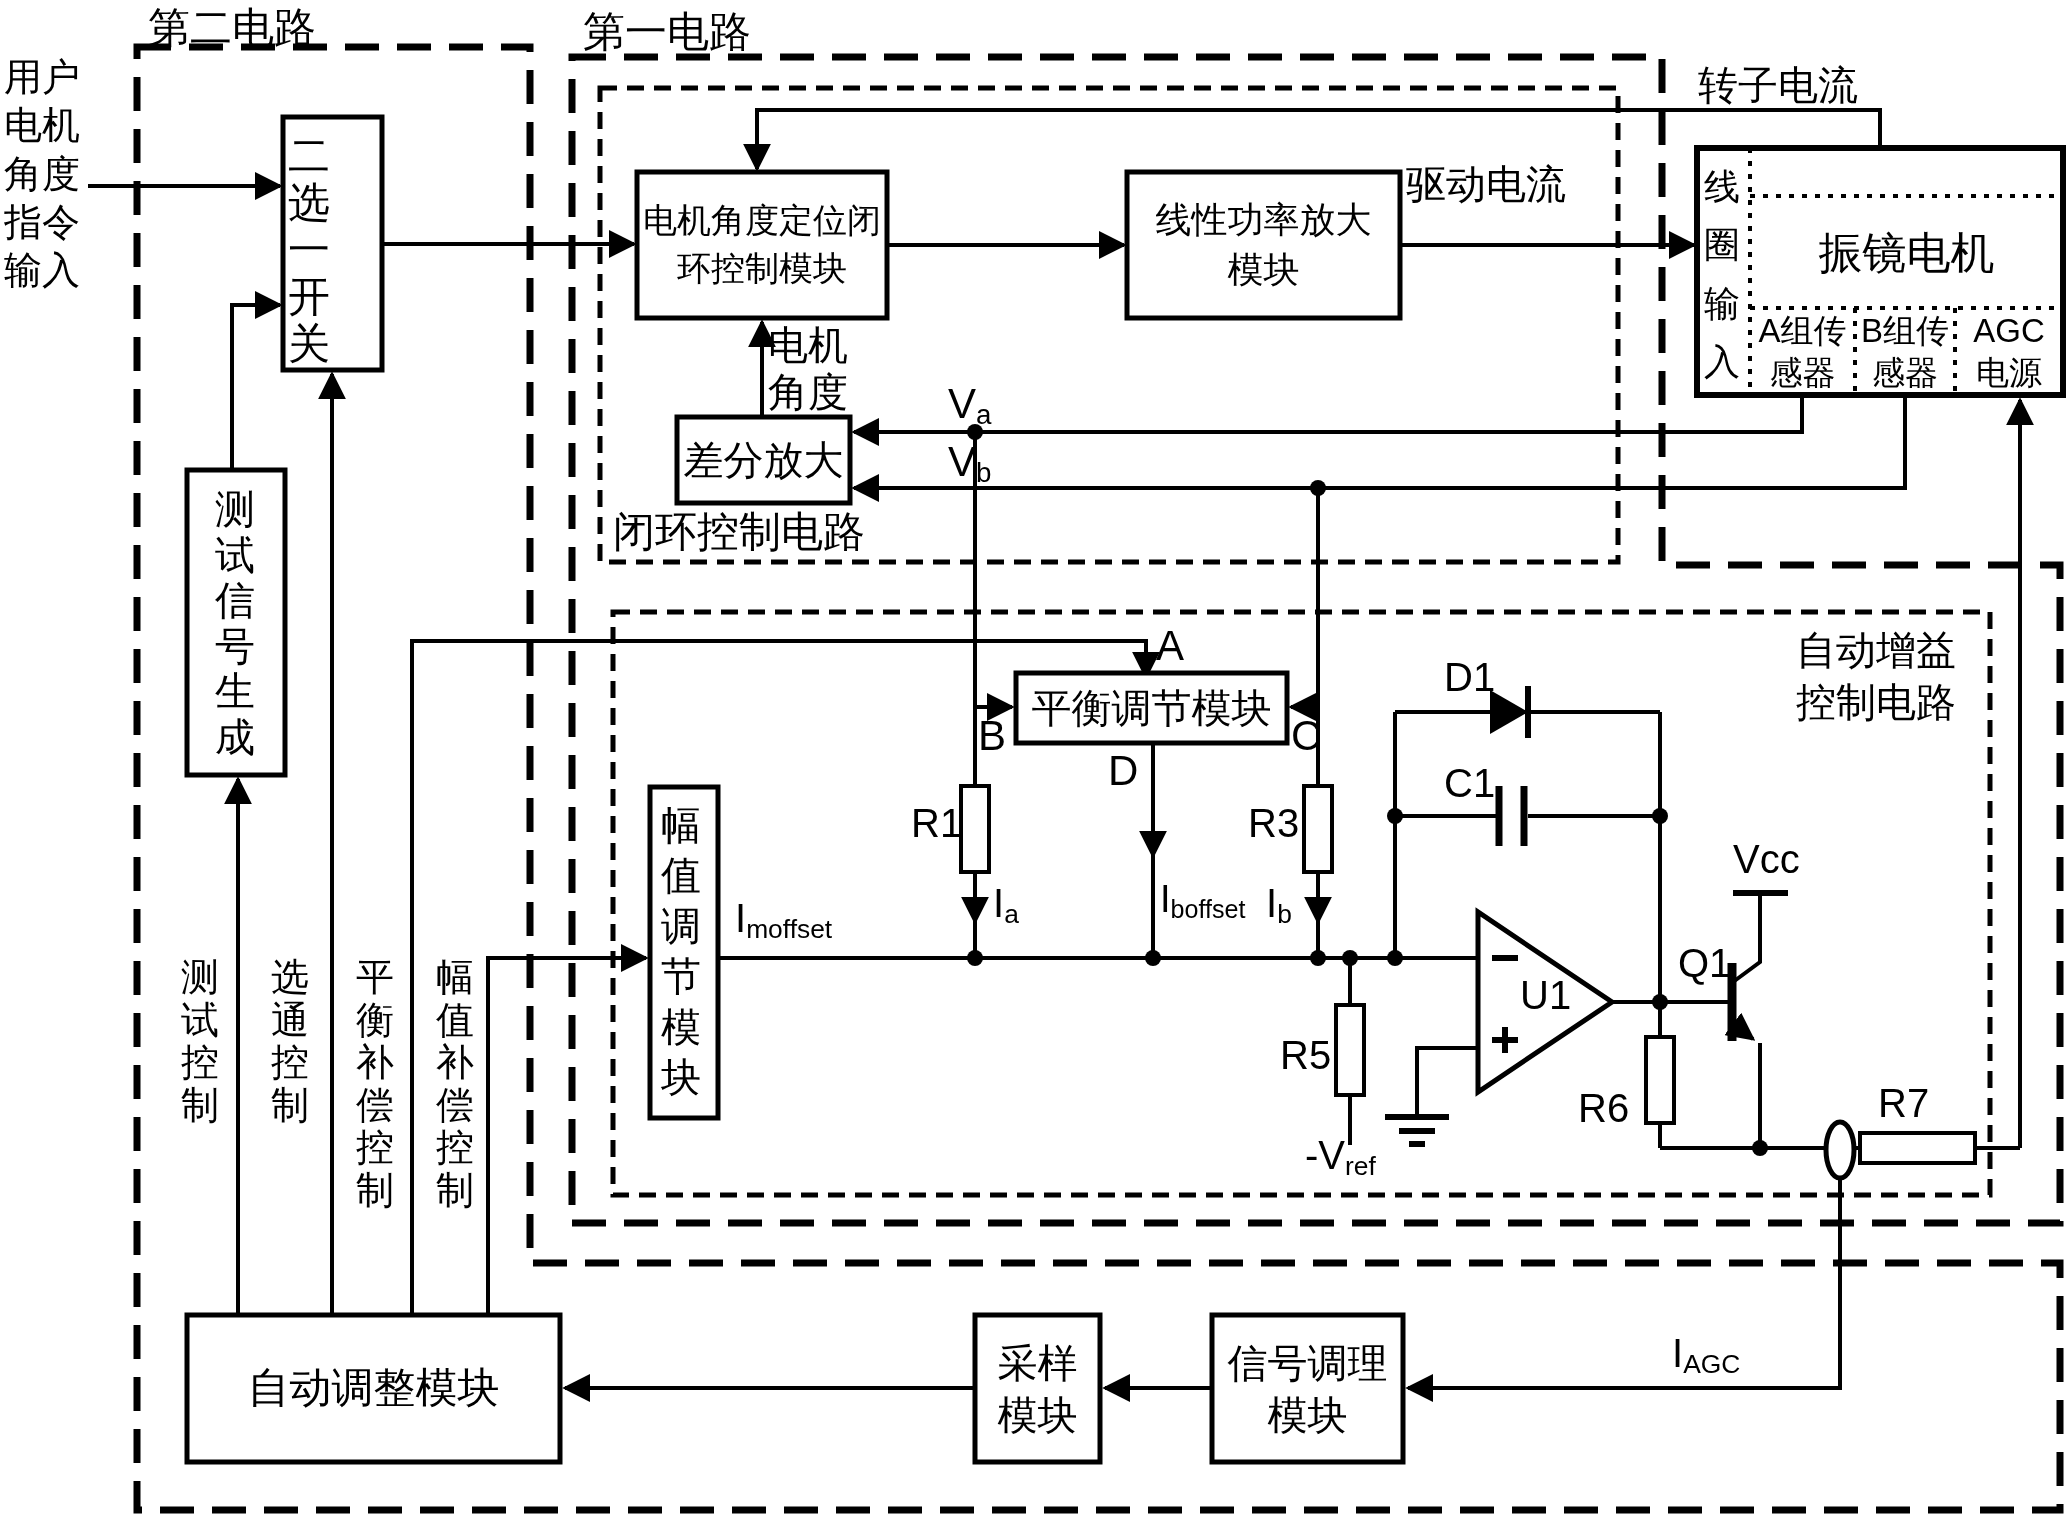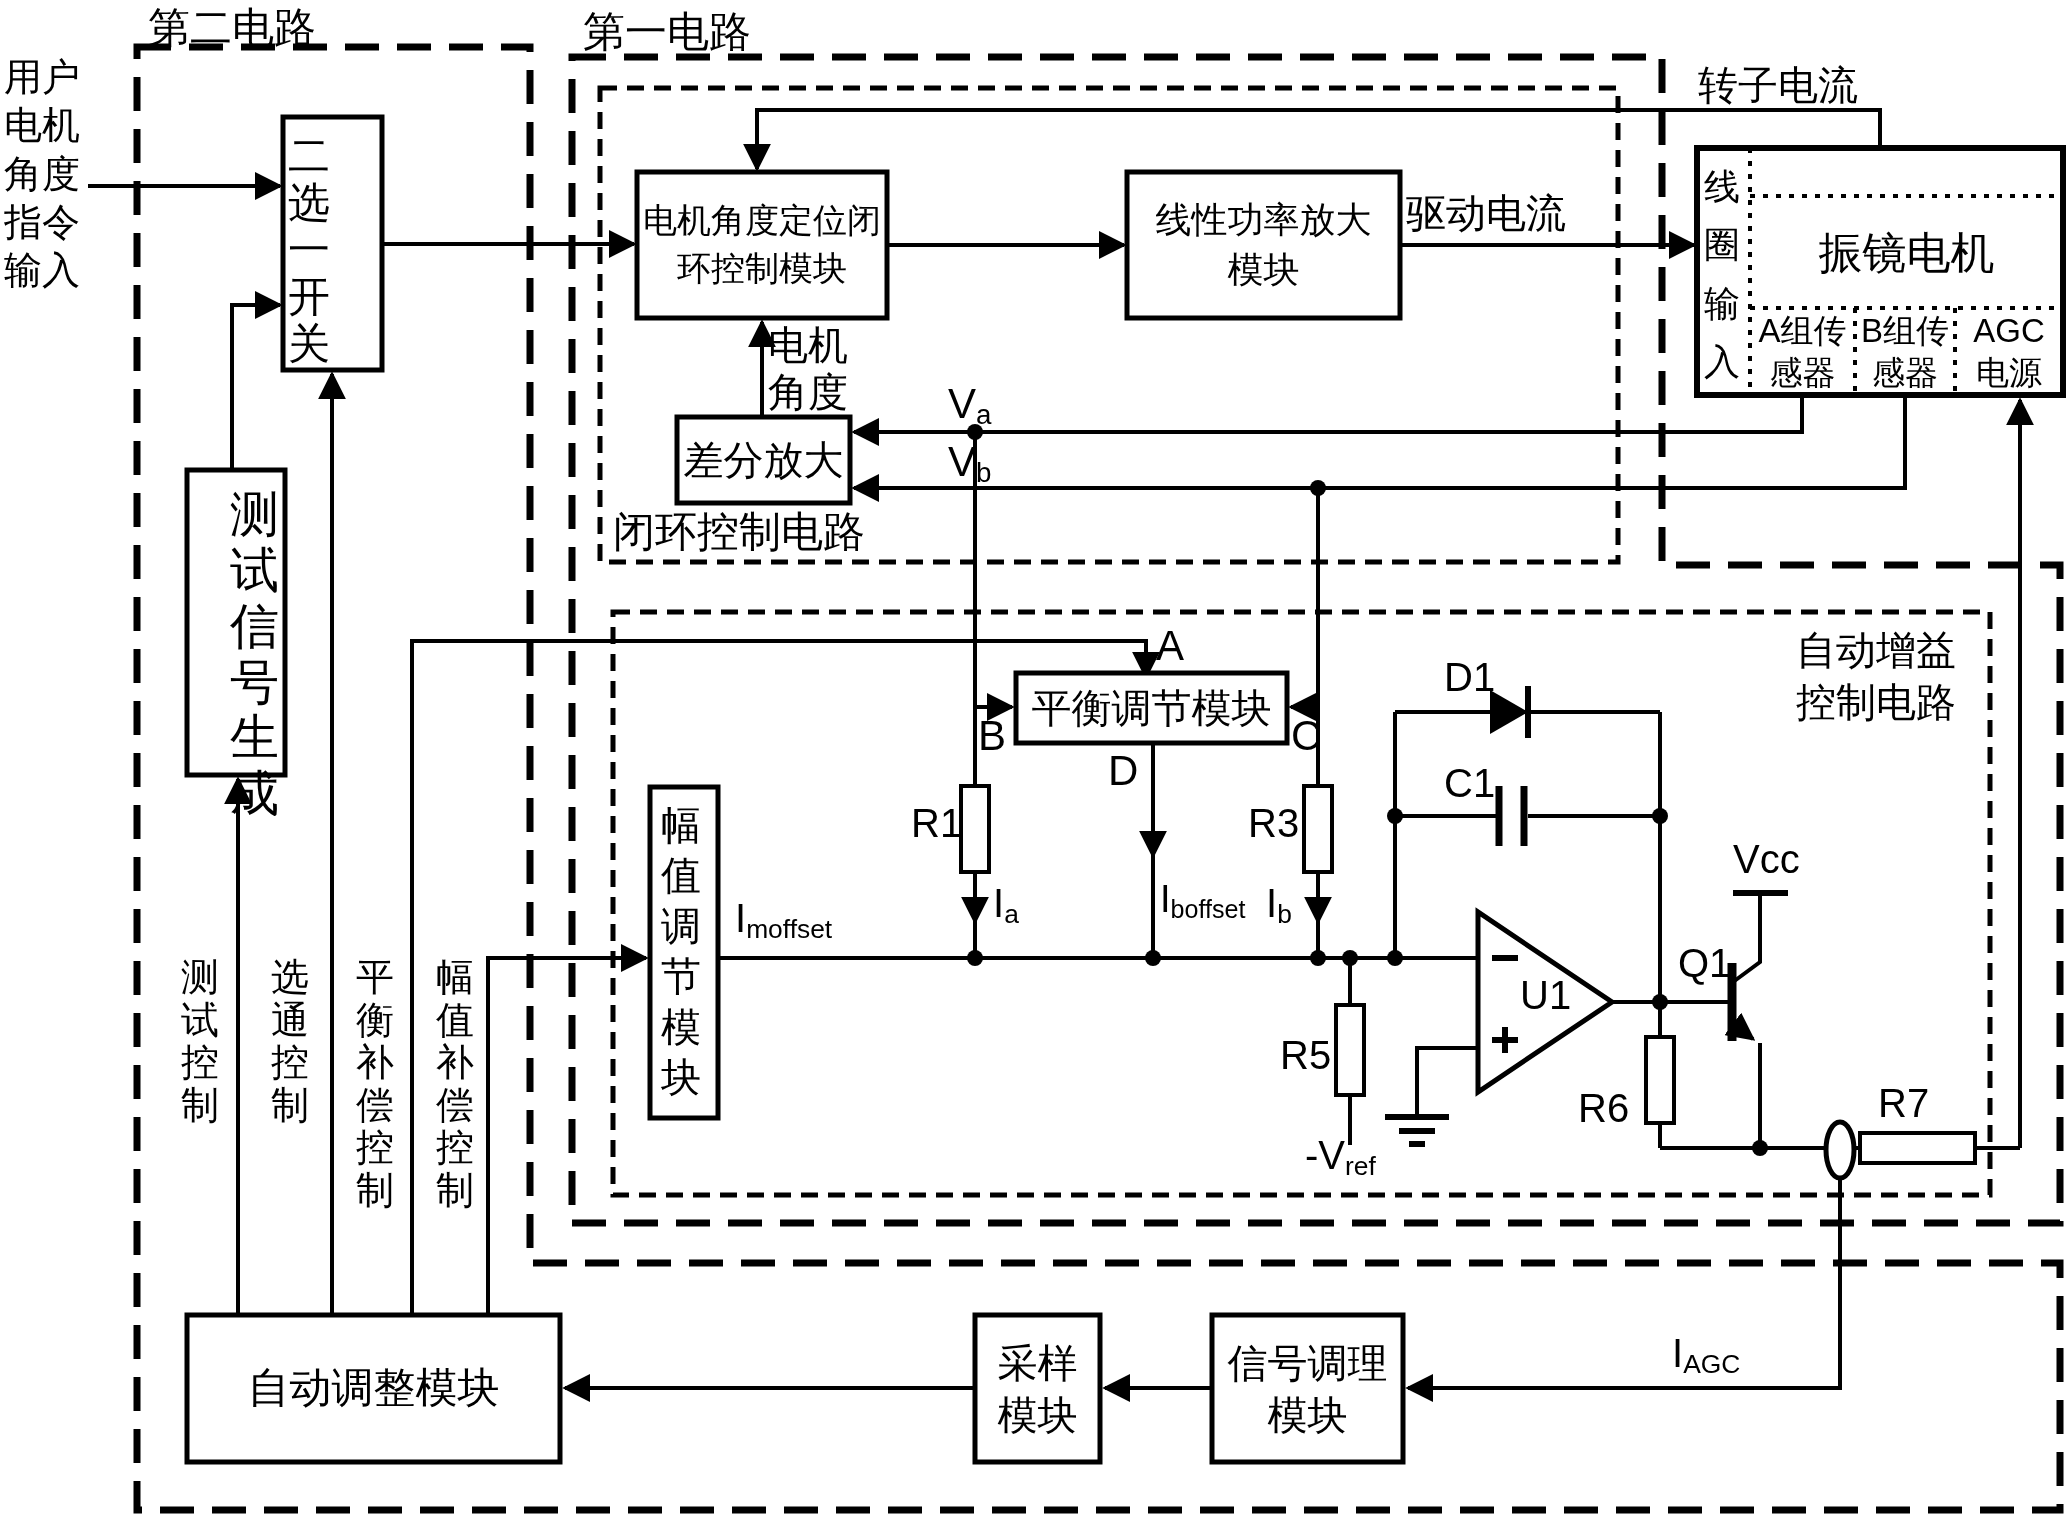--- a/index.html
+++ b/index.html
@@ -130,26 +130,26 @@
 </svg>
 
   <div class="lbl" style="left:148px;top:2px;font-size:42px">第二电路</div>
   <div class="lbl" style="left:583px;top:6px;font-size:42px">第一电路</div>
   <div class="lbl" style="left:4px;top:53px;font-size:38px;line-height:1.27">用户
 电机
 角度
 指令
 输入</div>
   <div class="lbl vtext" style="left:288px;top:132px;width:48px;font-size:42px">二选一开关</div>
-  <div class="lbl vtext" style="left:230px;top:487px;width:44px;font-size:49px;line-height:1.14">测试信号生成</div>
+  <div class="lbl vtext" style="left:215px;top:487px;width:44px;font-size:40px;line-height:1.14">测试信号生成</div>
   <div class="lbl cbox" style="left:637px;top:172px;width:250px;height:146px;font-size:34px;line-height:1.4">电机角度定位闭
 环控制模块</div>
   <div class="lbl cbox" style="left:1127px;top:172px;width:273px;height:146px;font-size:36px;line-height:1.4">线性功率放大
 模块</div>
-  <div class="lbl" style="left:1406px;top:188px;font-size:40px">驱动电流</div>
+  <div class="lbl" style="left:1406px;top:159px;font-size:40px">驱动电流</div>
   <div class="lbl" style="left:1698px;top:60px;font-size:40px">转子电流</div>
   <div class="lbl vtext" style="left:1704px;top:158px;width:42px;font-size:36px;line-height:1.62">线圈输入</div>
   <div class="lbl cbox" style="left:1750px;top:196px;width:313px;height:112px;font-size:44px">振镜电机</div>
   <div class="lbl cbox" style="left:1750px;top:308px;width:105px;height:87px;font-size:33px;line-height:1.25">A组传
 感器</div>
   <div class="lbl cbox" style="left:1855px;top:308px;width:100px;height:87px;font-size:33px;line-height:1.25">B组传
 感器</div>
   <div class="lbl cbox" style="left:1955px;top:308px;width:108px;height:87px;font-size:33px;line-height:1.25">AGC
 电源</div>
   <div class="lbl cbox" style="left:677px;top:417px;width:173px;height:86px;font-size:40px">差分放大</div>

